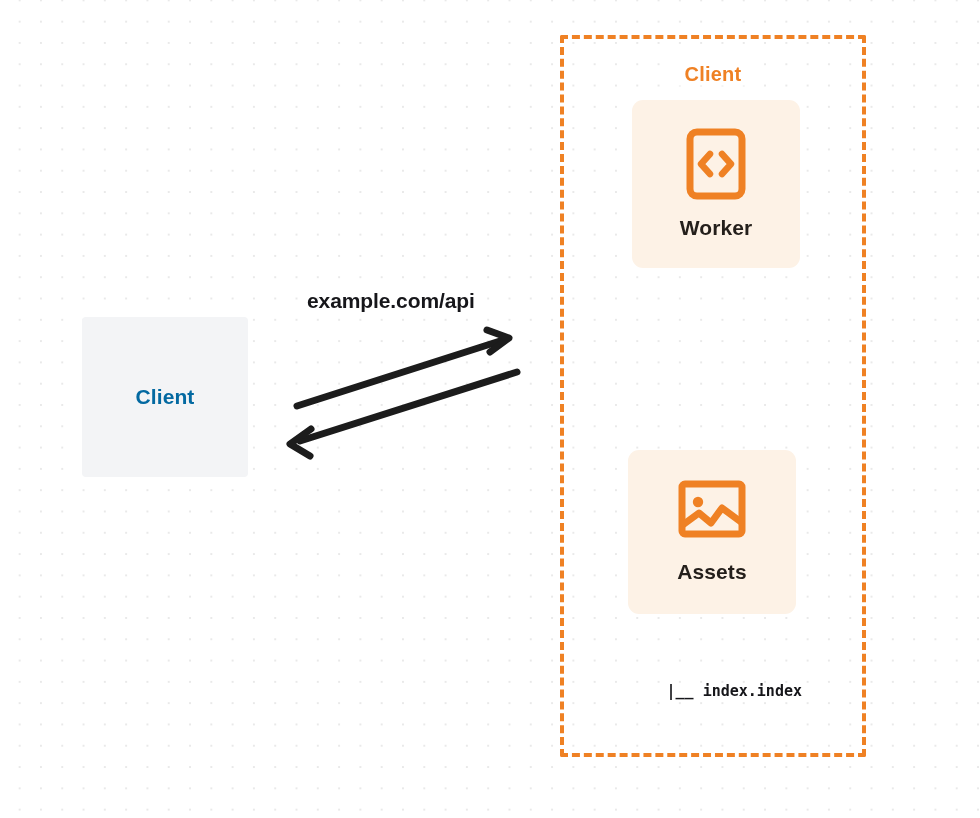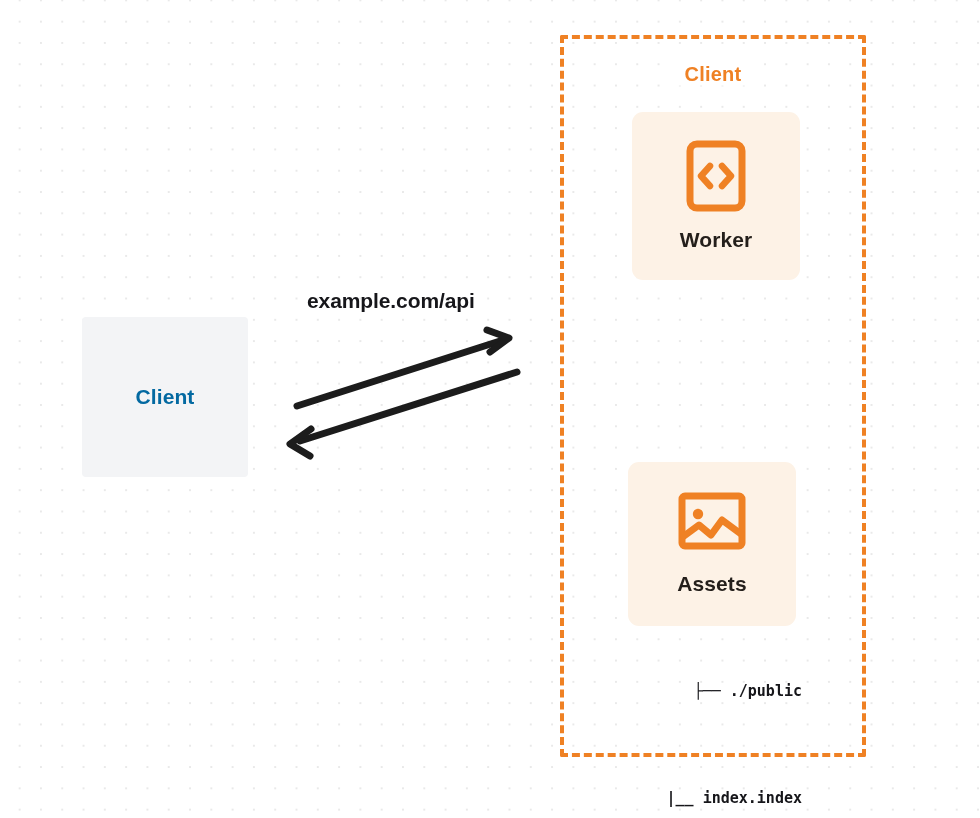--- a/index.html
+++ b/index.html
@@ -90,21 +90,20 @@
   }
 
   
   .card {
     position: absolute;
     background: #fdf2e6;
     border-radius: 11px;
     display: flex;
     flex-direction: column;
     align-items: center;
-    margin-top: 12px;
   }
   .card-worker {
     left: 632px;
     top: 100px;
     width: 168px;
     height: 168px;
     justify-content: center;
     gap: 16px;
   }
   .card-assets {
@@ -188,22 +187,19 @@
         <rect x="4" y="4" width="60" height="50" rx="3" ry="3" fill="none" stroke="#ef8124" stroke-width="7"></rect>
         <circle cx="20" cy="22" r="5.2" fill="#ef8124"></circle>
         <polyline points="6,44 21,33 33,43 44,28 63,42" fill="none" stroke="#ef8124" stroke-width="7" stroke-linecap="round" stroke-linejoin="round"></polyline>
       </svg>
     </span>
     <span class="card-label">Assets</span>
   </div>
 
   <div class="file-tree">
     <span class="tree-row">
-      <span>├── ./public</span>
-    </span>
-    <span class="tree-row">
       <span>|__ index.index</span>
     </span>
     
     
   </div>
 
 </div>
 
 </body></html>

